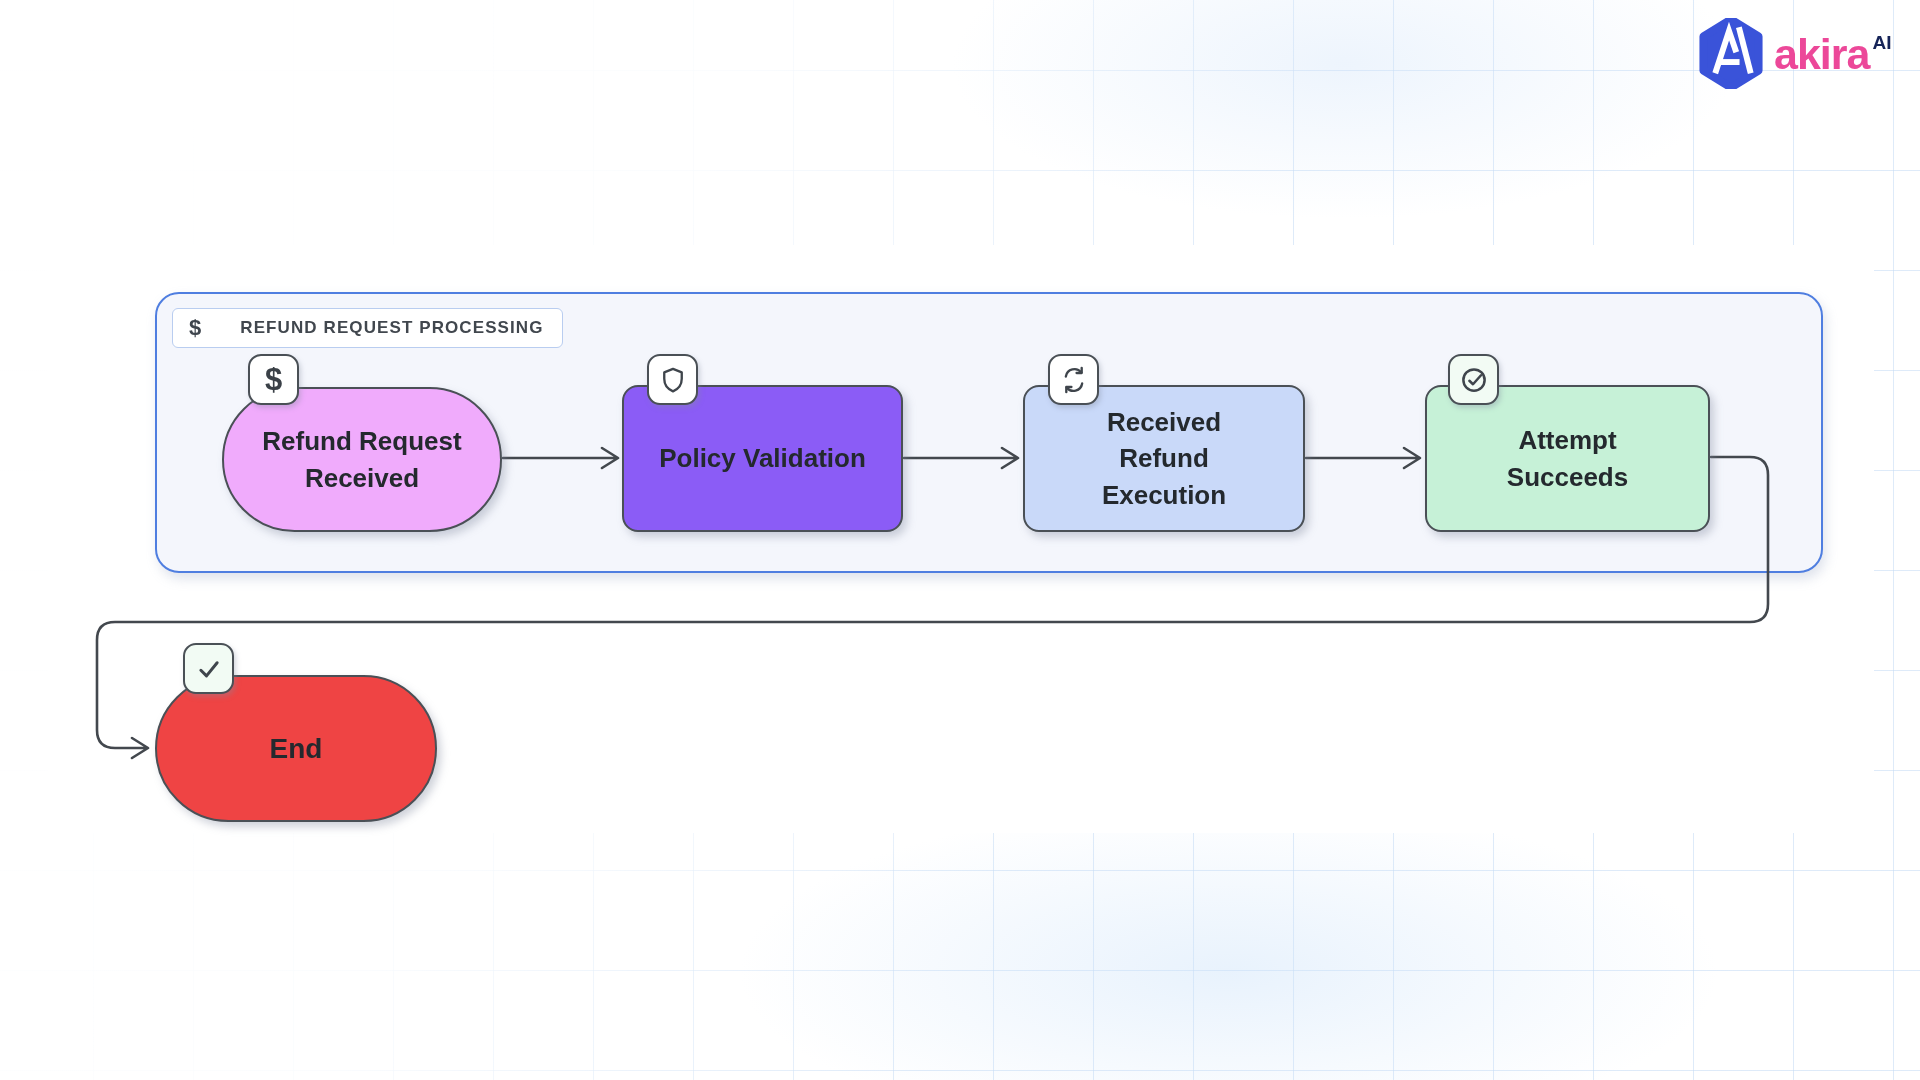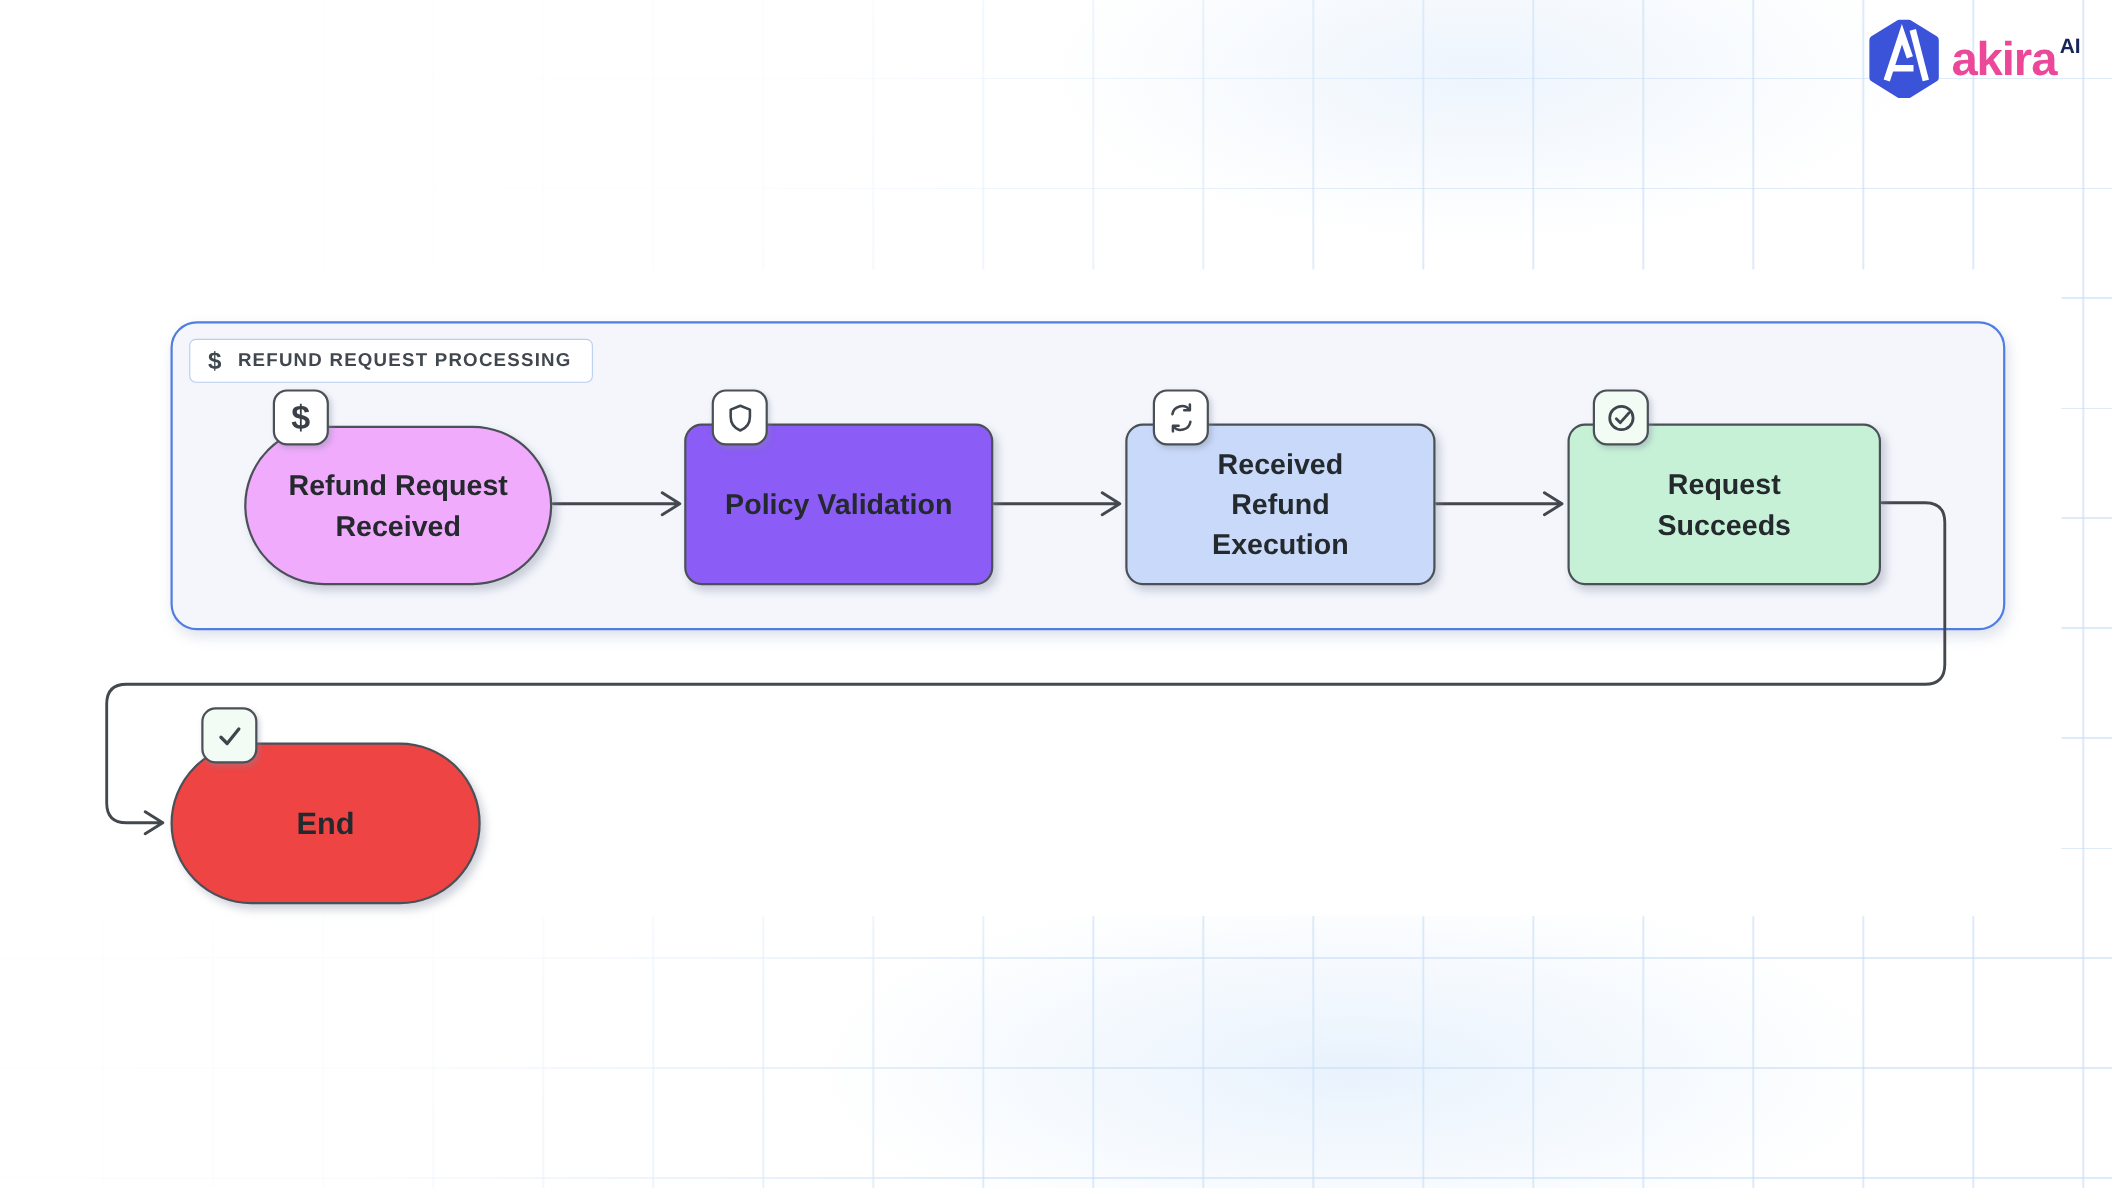--- a/index.html
+++ b/index.html
@@ -53,21 +53,21 @@
     padding: 0 18px 0 16px;
     background: #ffffff;
     border: 1.5px solid #b9cdf0;
     border-radius: 6px;
   }
   .group-label .dollar-glyph {
     font-size: 22px; font-weight: 600; color: #3f464e; line-height: 1;
   }
   .group-label .label-text {
     font-size: 17px; font-weight: 600; letter-spacing: 1.1px;
-    color: #41474e; white-space: nowrap;
+    color: #41474e; white-space: nowrap; margin-left: 24px;
   }
 
   
   svg.edges {
     position: absolute; inset: 0; width: 1920px; height: 1080px;
     pointer-events: none;
   }
   svg.edges path {
     fill: none;
     stroke: #43484e;
@@ -159,21 +159,21 @@
 
 <div class="node rrect node-policy z-top" style="background-color: #8b5cf6;">
   <span>Policy Validation</span>
 </div>
 
 <div class="node rrect node-attempt z-top" style="background-color: rgb(201, 217, 249);">
   <span>Received Refund Execution</span>
 </div>
 
 <div class="node rrect node-succeeds z-top" style="background-color: rgb(198, 241, 215);">
-  <span>Request Succeeds</span>
+  <span>Attempt Succeeds</span>
 </div>
 
 <div class="node stadium node-end z-top" style="background-color: #ef4444;">
   <span>End</span>
 </div>
 
 <div class="badge badge-1">
   <span class="dollar-glyph">$</span>
 </div>
 

